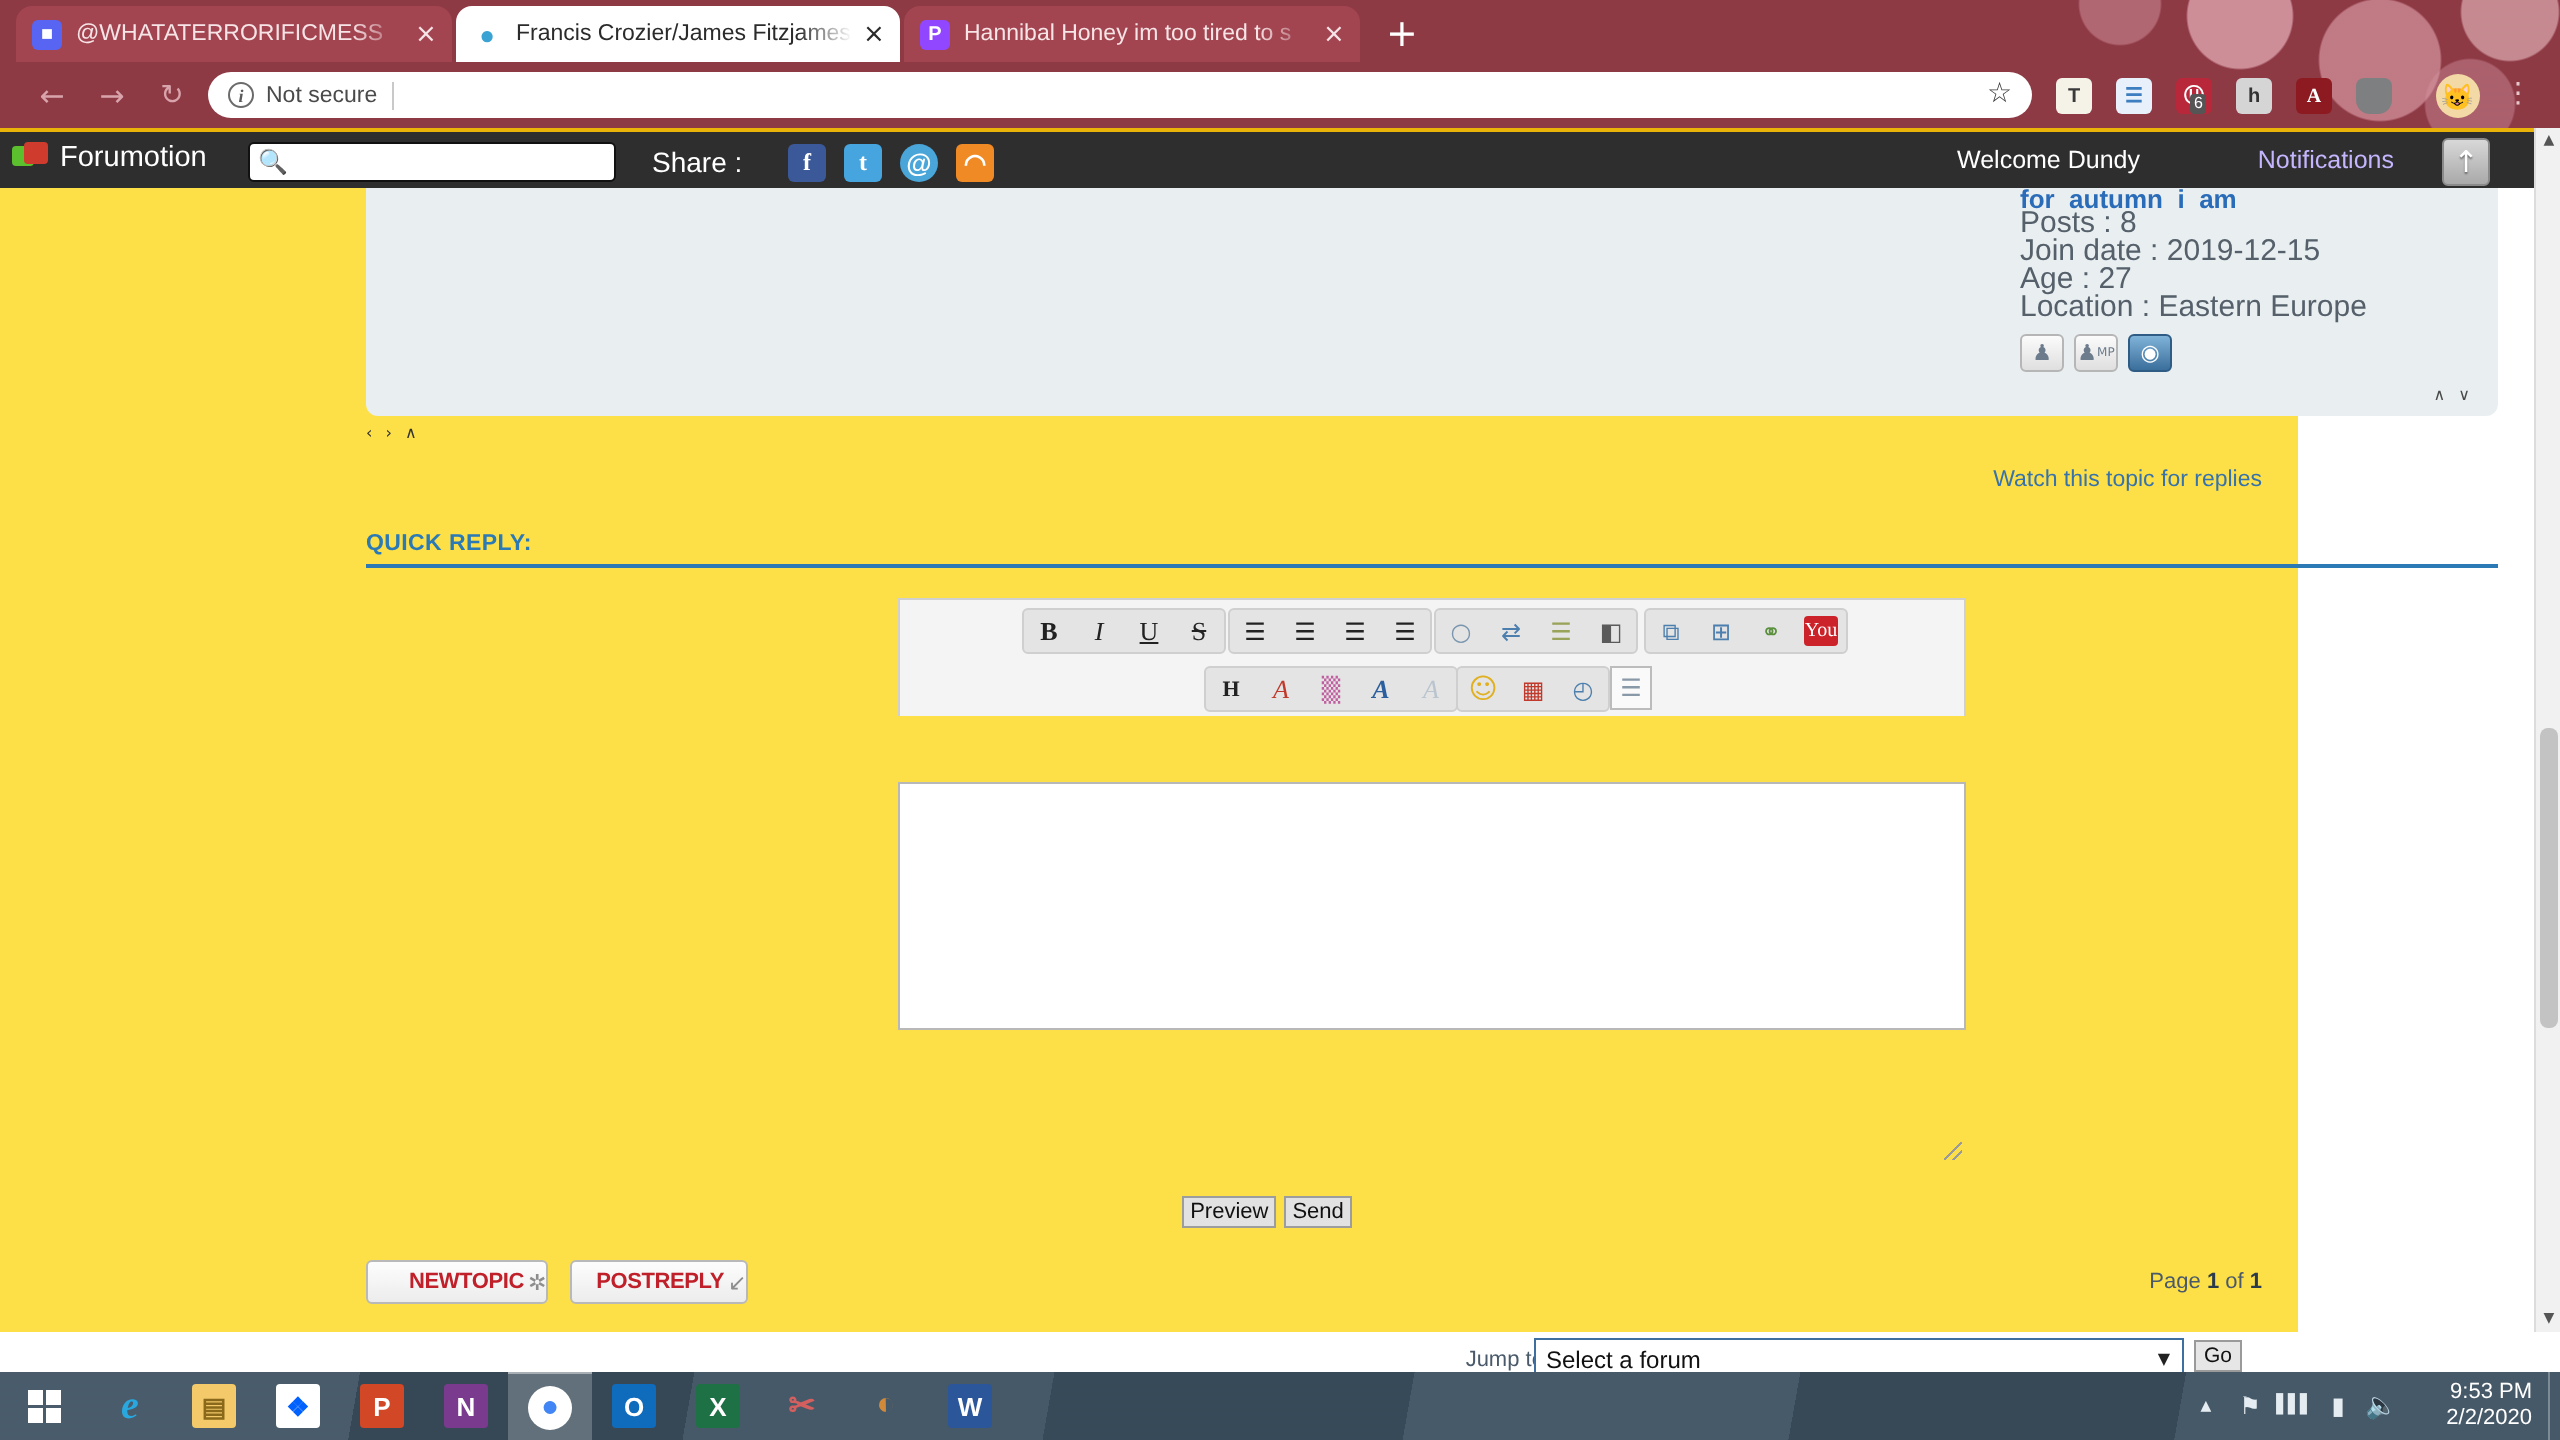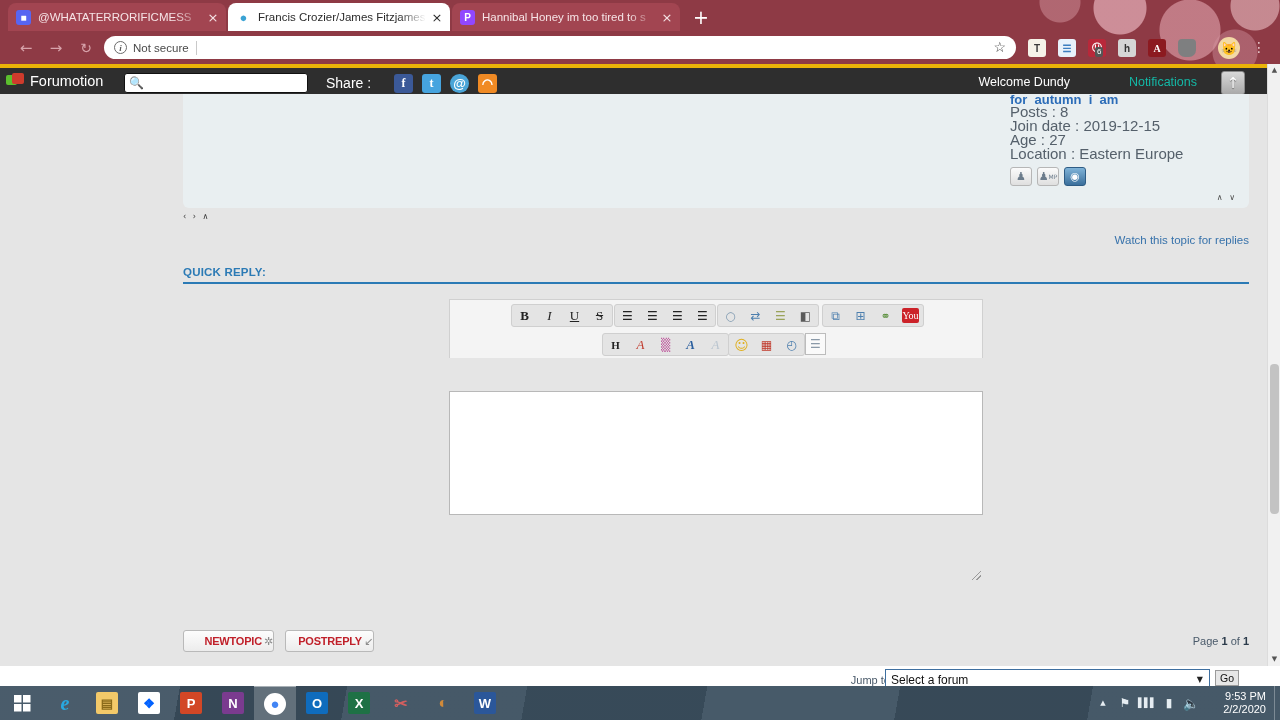--- a/index.html
+++ b/index.html
@@ -128,21 +128,21 @@
   #menu-dots {
     position: absolute; left: 1252px; top: 8px;
     color: #e5c9cd; font-size: 14px; line-height: 17px;
     font-family: "DejaVu Sans", sans-serif;
   }
 
   
   #fm-bar {
     position: absolute; top: 64px; left: 0; width: 1267px; height: 30px;
     background: #2e2e2e;
-    border-top: 4px solid #eab308;
+    border-top: 2px solid #eab308;
   }
   #fm-logo {
     position: absolute; left: 6px; top: 5px;
     display: flex; align-items: center;
   }
   #fm-logo-mark {
     width: 19px; height: 16px; margin-right: 5px; position: relative;
   }
   #fm-logo-mark::before {
     content: ""; position: absolute; left: 0; top: 2px;
@@ -172,37 +172,37 @@
   #share-fb { left: 394px; background: #3b5998; font-family: "Liberation Serif", serif; }
   #share-tw { left: 422px; background: #46a4df; font-family: "Liberation Serif", serif; }
   #share-em { left: 450px; background: #4aa5d8; border-radius: 50%; font-size: 13px; }
   #share-rss { left: 478px; background: #f08a24; font-size: 13px; }
   #fm-welcome {
     position: absolute; right: 197px; top: 7px;
     color: #fff; font-size: 12.5px;
   }
   #fm-notifications {
     position: absolute; right: 70px; top: 7px;
-    color: #14b8a6; font-size: 12.5px;
+    color: #c4b5fd; font-size: 12.5px;
   }
   #fm-scrolltop {
     position: absolute; right: 22px; top: 3px;
     width: 24px; height: 24px;
     background: linear-gradient(#d8d8d8, #a9a9a9);
     border: 1px solid #8a8a8a; border-radius: 3px;
     color: #fff; font-size: 15px; line-height: 22px; text-align: center;
     font-family: "DejaVu Sans", sans-serif;
     text-shadow: 0 1px 1px rgba(0,0,0,.45);
   }
 
   
   #page {
     position: absolute; top: 94px; left: 0;
-    width: 1267px; height: 572px;
-    background: #e5e5e5;
+    width: 1149px; height: 572px;
+    background: #fde047;
     padding-left: 16px;
   }
   #post-block {
     position: absolute; left: 183px; top: 0;
     width: 1066px; height: 114px;
     background: #e9eff1;
     border-radius: 0 0 6px 6px;
     display: flex;
   }
   #post-body { flex: 1 1 auto; }
@@ -596,20 +596,24 @@
         <div class="tb-btn icon" style="color:#4d7fae">◴</div>
       </div>
 
       <div id="doc-btn">☰</div>
     </div>
 
     <textarea id="editor-textarea" placeholder="" style=""></textarea>
     <div id="editor-resize"></div>
   </div>
 
+  <div id="submit-row">
+    <button class="submit-btn">Preview</button>
+    <button class="submit-btn">Send</button>
+  </div>
 
   <div id="newtopic-btn">
     <span>NEWTOPIC</span>
     <span class="btn-sub">✲</span>
   </div>
   <div id="postreply-btn">
     <span>POSTREPLY</span>
     <span class="btn-sub">↙</span>
   </div>
 

